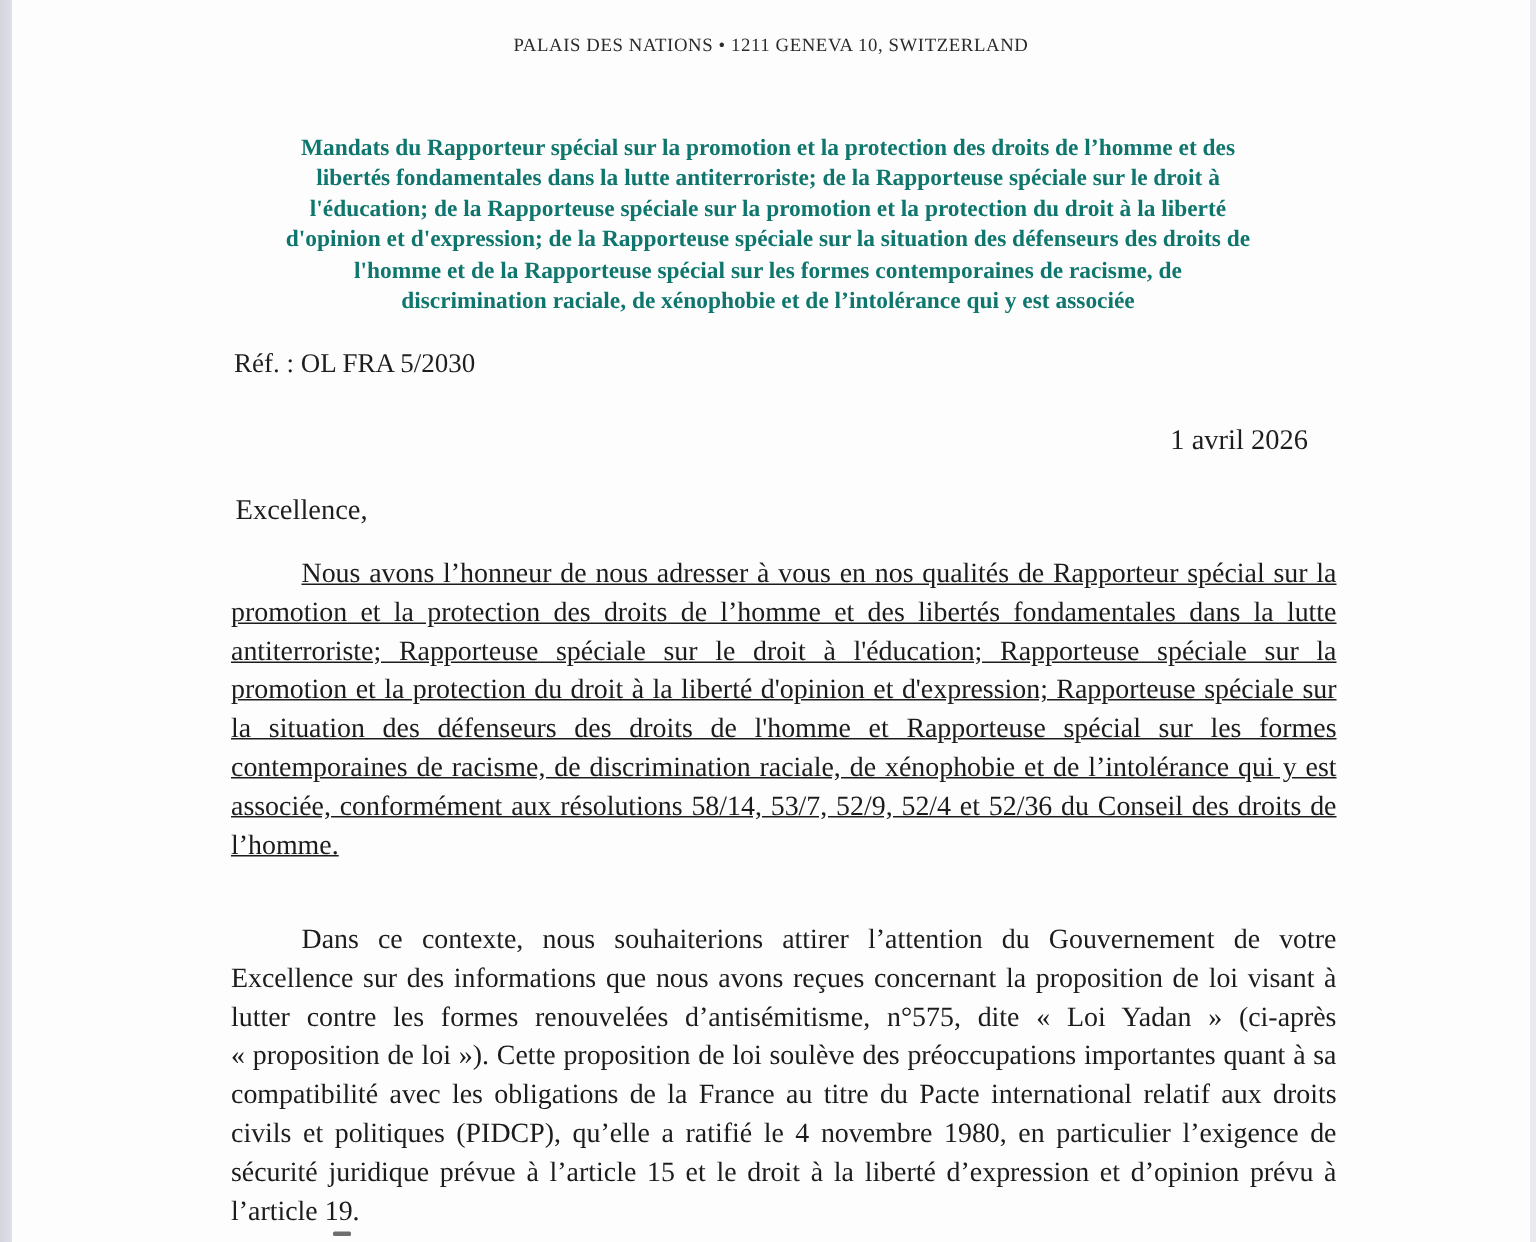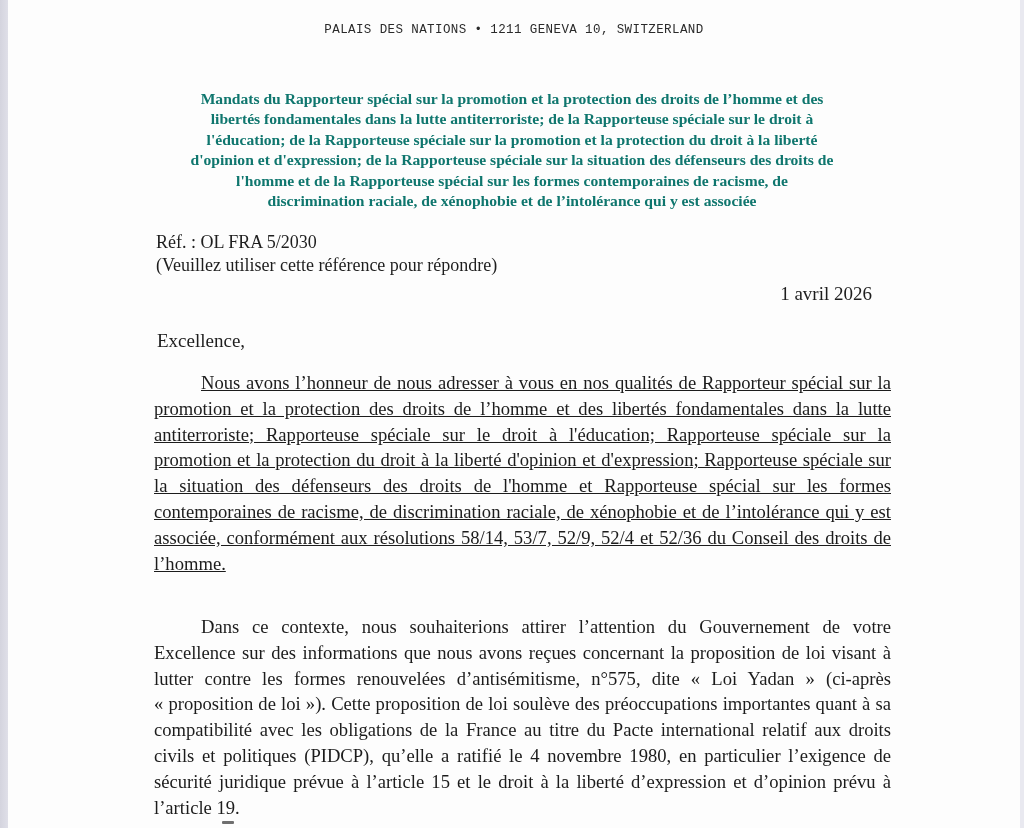--- a/index.html
+++ b/index.html
@@ -34,21 +34,20 @@
   }
   .letterhead {
     position: absolute;
     top: 23px;
     left: 0;
     right: 0;
     text-align: center;
     font-size: 12.5px;
     letter-spacing: 0.4px;
     color: #2a2a2a;
-    font-family: Liberation Mono, monospace;
   }
   .title-block {
     position: absolute;
     top: 89px;
     left: 126px;
     width: 756px;
     text-align: center;
     font-weight: bold;
     font-size: 15.6px;
     line-height: 20.4px;
@@ -110,21 +109,20 @@
 
   <div class="title-block">Mandats du Rapporteur spécial sur la promotion et la protection des droits de l’homme et des
 libertés fondamentales dans la lutte antiterroriste; de la Rapporteuse spéciale sur le droit à
 l'éducation; de la Rapporteuse spéciale sur la promotion et la protection du droit à la liberté
 d'opinion et d'expression; de la Rapporteuse spéciale sur la situation des défenseurs des droits de
 l'homme et de la Rapporteuse spécial sur les formes contemporaines de racisme, de
 discrimination raciale, de xénophobie et de l’intolérance qui y est associée</div>
 
   <div class="ref-block">
     <div>Réf. : OL FRA 5/2030</div>
-    <div>(Veuillez utiliser cette référence pour répondre)</div>
   </div>
 
   <div class="date-line">1 avril 2026</div>
 
   <div class="salutation">Excellence,</div>
 
   <div class="body-para para-mandates">Nous avons l’honneur de nous adresser à vous en nos qualités de Rapporteur spécial sur la promotion et la protection des droits de l’homme et des libertés fondamentales dans la lutte antiterroriste; Rapporteuse spéciale sur le droit à l'éducation; Rapporteuse spéciale sur la promotion et la protection du droit à la liberté d'opinion et d'expression; Rapporteuse spéciale sur la situation des défenseurs des droits de l'homme et Rapporteuse spécial sur les formes contemporaines de racisme, de discrimination raciale, de xénophobie et de l’intolérance qui y est associée, conformément aux résolutions 58/14, 53/7, 52/9, 52/4 et 52/36 du Conseil des droits de l’homme.</div>
 
   <div class="body-para para-law"><span>Dans ce contexte, nous souhaiterions attirer l’attention du Gouvernement de votre Excellence sur des informations que nous avons reçues concernant </span><span class="b">la proposition de loi visant à lutter contre les formes renouvelées d’antisémitisme, n°575, dite «&nbsp;Loi Yadan&nbsp;» </span><span>(ci-après «&nbsp;proposition de loi&nbsp;»)</span><span class="b">.</span><span> Cette proposition de loi soulève des préoccupations importantes quant à sa compatibilité avec les obligations de la France au titre du Pacte international relatif aux droits civils et politiques (PIDCP), qu’elle a ratifié le 4&nbsp;novembre 1980, en particulier l’exigence de sécurité juridique prévue à l’article 15 et le droit à la liberté d’expression et d’opinion prévu à l’article 19.</span></div>
 

